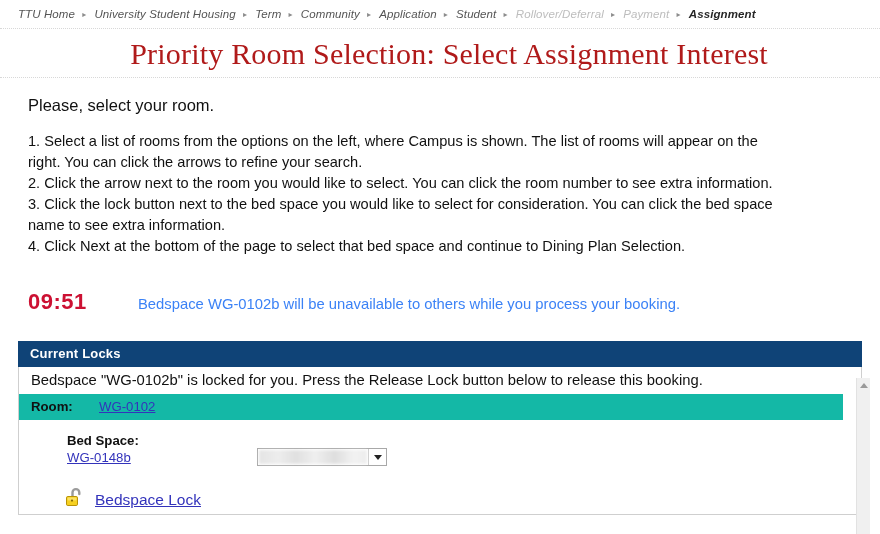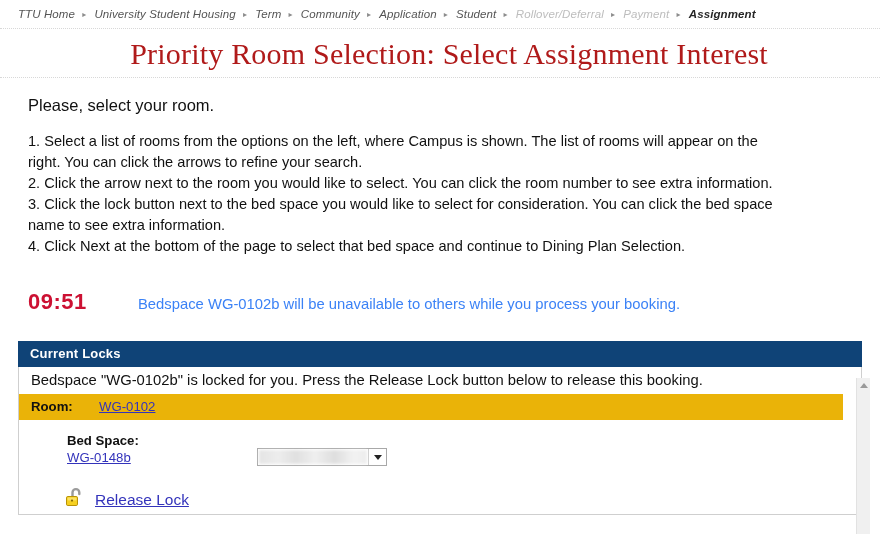--- a/index.html
+++ b/index.html
@@ -120,21 +120,21 @@
     background: #ffffff;
     min-height: 148px;
     box-sizing: border-box;
   }
   .locks-intro {
     font-size: 14.8px;
     padding: 5px 0 6px 12px;
     color: #111111;
   }
   .room-row {
-    background: #eab308;
+    background: #14b8a6;
     padding: 5px 0 6px 12px;
     margin: 0 18px 0 0;
     font-size: 13.2px;
     display: flex;
     align-items: center;
   }
   .room-label {
     font-weight: bold;
     width: 68px;
     color: #111111;
@@ -293,21 +293,21 @@
 
     <div class="release-row">
       <span class="lock-icon">
         <svg width="24" height="24" viewBox="0 0 24 24" aria-hidden="true">
           <path d="M9.5 10.5 V6.5 a3.4 3.4 0 0 1 6.8 0 V8" fill="none" stroke="#9b9b9b" stroke-width="2.4" stroke-linecap="round"></path>
           <rect x="3.5" y="10.5" width="11" height="9" rx="1.3" fill="#f6d020" stroke="#b99206" stroke-width="1"></rect>
           <rect x="4.6" y="11.5" width="8.8" height="3" rx="0.8" fill="#fde87a" opacity="0.75"></rect>
           <circle cx="9" cy="14.6" r="1.15" fill="#8a6c06"></circle>
         </svg>
       </span>
-      <a class="release-link" href="#">Release Lock</a>
+      <a class="release-link" href="#">Bedspace Lock</a>
     </div>
 
   </div>
 </div>
 
 <div class="scroll-track">
   <div class="scroll-up"></div>
 </div>
 
 </body></html>

